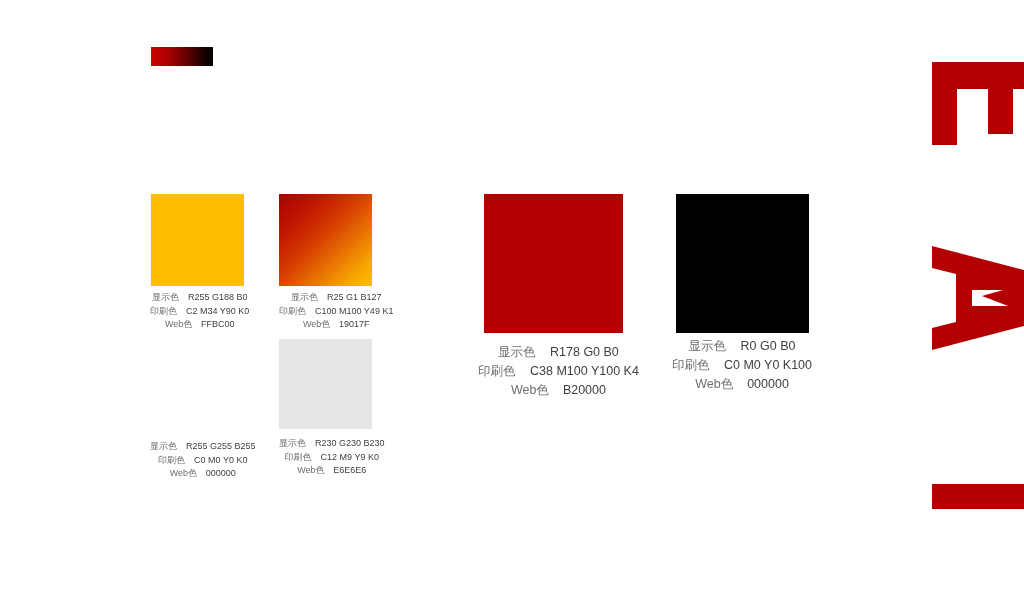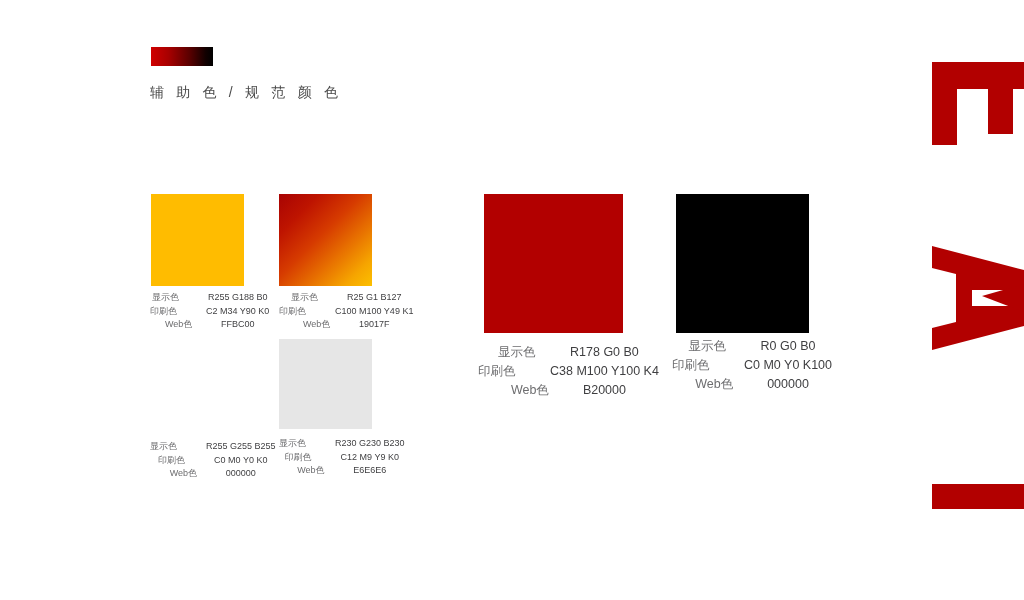--- a/index.html
+++ b/index.html
@@ -95,21 +95,20 @@
     display: flex;
     justify-content: center;
   }
   .spec-key {
     color: #6d6d6f;
     flex: 0 0 auto;
   }
   .spec-val {
     color: #3f3f41;
     flex: 0 0 auto;
-    margin-left: 20px;
   }
 
   .spec-small { font-size: 9px; }
   .spec-small .spec-key { width: 36px; }
 
   .spec-large { font-size: 12.5px; }
   .spec-large .spec-key { width: 52px; }
 
   .spec-yellow   { left: 150px; top: 291px; }
   .spec-gradient { left: 279px; top: 291px; }
@@ -144,21 +143,20 @@
     left: 932px; top: 484px;
     width: 92px; height: 25px;
   }
 </style>
 </head>
 <body>
 
 <div class="page">
 
   <div class="header-bar"></div>
-  <div class="page-title">辅 助 色 / 规 范 颜 色</div>
 
   <div class="swatch sw-yellow"></div>
   <div class="spec spec-small spec-yellow">
     <div class="spec-row">
       <span class="spec-key">显示色</span>
       <span class="spec-val">R255 G188 B0</span>
     </div>
     <div class="spec-row">
       <span class="spec-key">印刷色</span>
       <span class="spec-val">C2 M34 Y90 K0</span>

